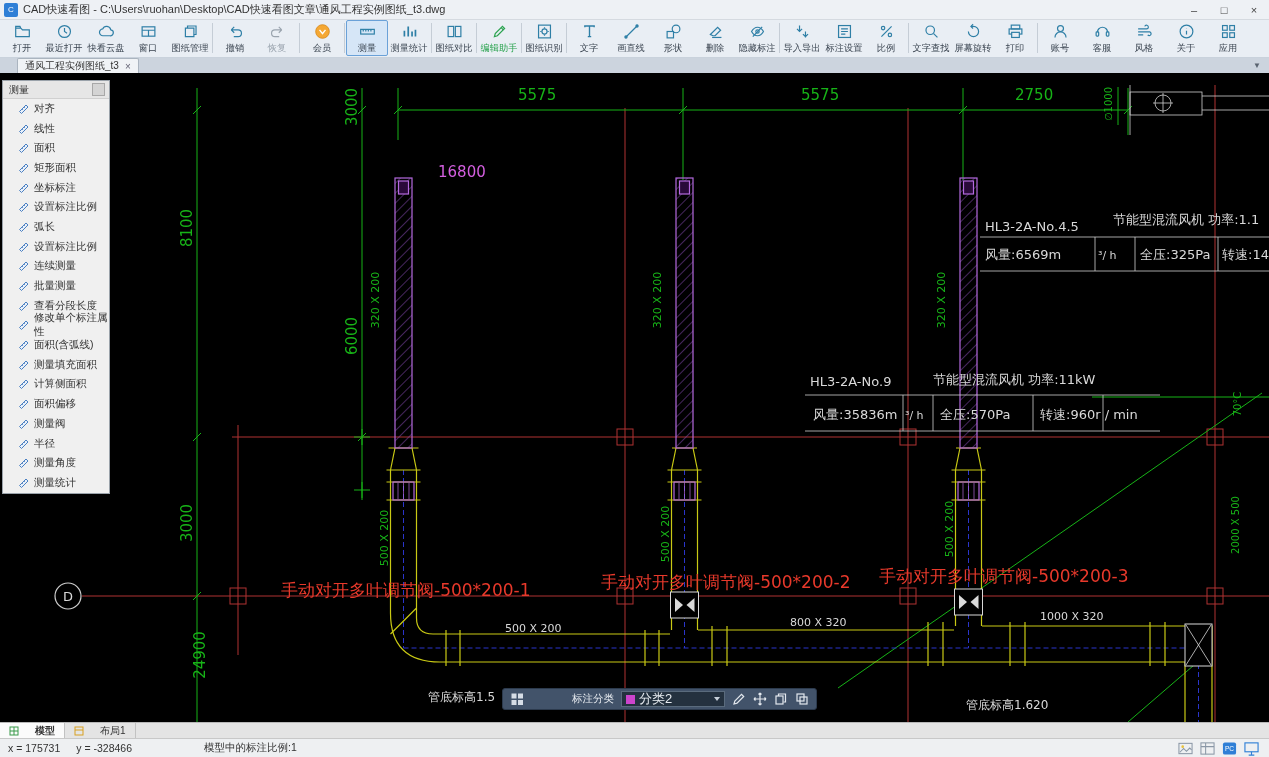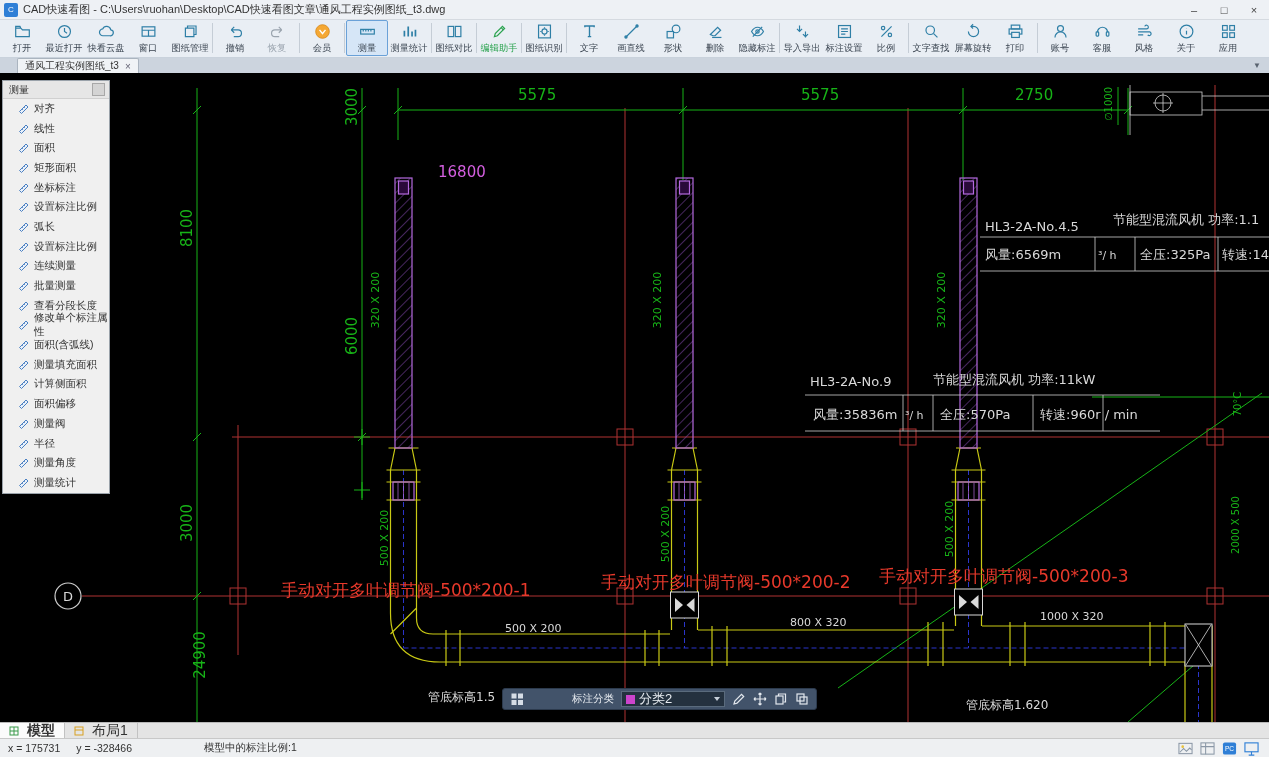--- a/index.html
+++ b/index.html
@@ -67,21 +67,21 @@
     display:flex;align-items:center;gap:4px;padding:0 4px;box-sizing:border-box;}
   .swatch{width:9px;height:9px;}
   .fddtext{font-size:13px;color:#e8ecf1;flex:1;}
   .fddarrow{width:0;height:0;border-left:3.5px solid transparent;border-right:3.5px solid transparent;
     border-top:4px solid #c7d0da;}
   .fic{width:14px;height:14px;}
 
   
   .sheetbar{position:absolute;top:722px;left:0;width:1269px;height:16px;background:#e4e4e4;
     border-top:1px solid #b8b8b8;display:flex;align-items:stretch;box-sizing:border-box;}
-  .stab{display:flex;align-items:center;gap:8px;padding:0 9px;font-size:14px;color:#333;
+  .stab{display:flex;align-items:center;gap:16px;padding:0 9px;font-size:10px;color:#333;
     border-right:1px solid #c2c2c2;}
   .stab.active{background:#fbfbfb;font-weight:bold;}
 
   
   .statusbar{position:absolute;top:738px;left:0;width:1269px;height:19px;background:#eef0f2;
     border-top:1px solid #c8c8c8;display:flex;align-items:center;font-size:10.5px;color:#333;
     box-sizing:border-box;}
   .scoord{margin-left:8px;white-space:nowrap;}
   .scoord2{margin-left:16px;white-space:nowrap;}
   .sscale{margin-left:72px;white-space:nowrap;}

